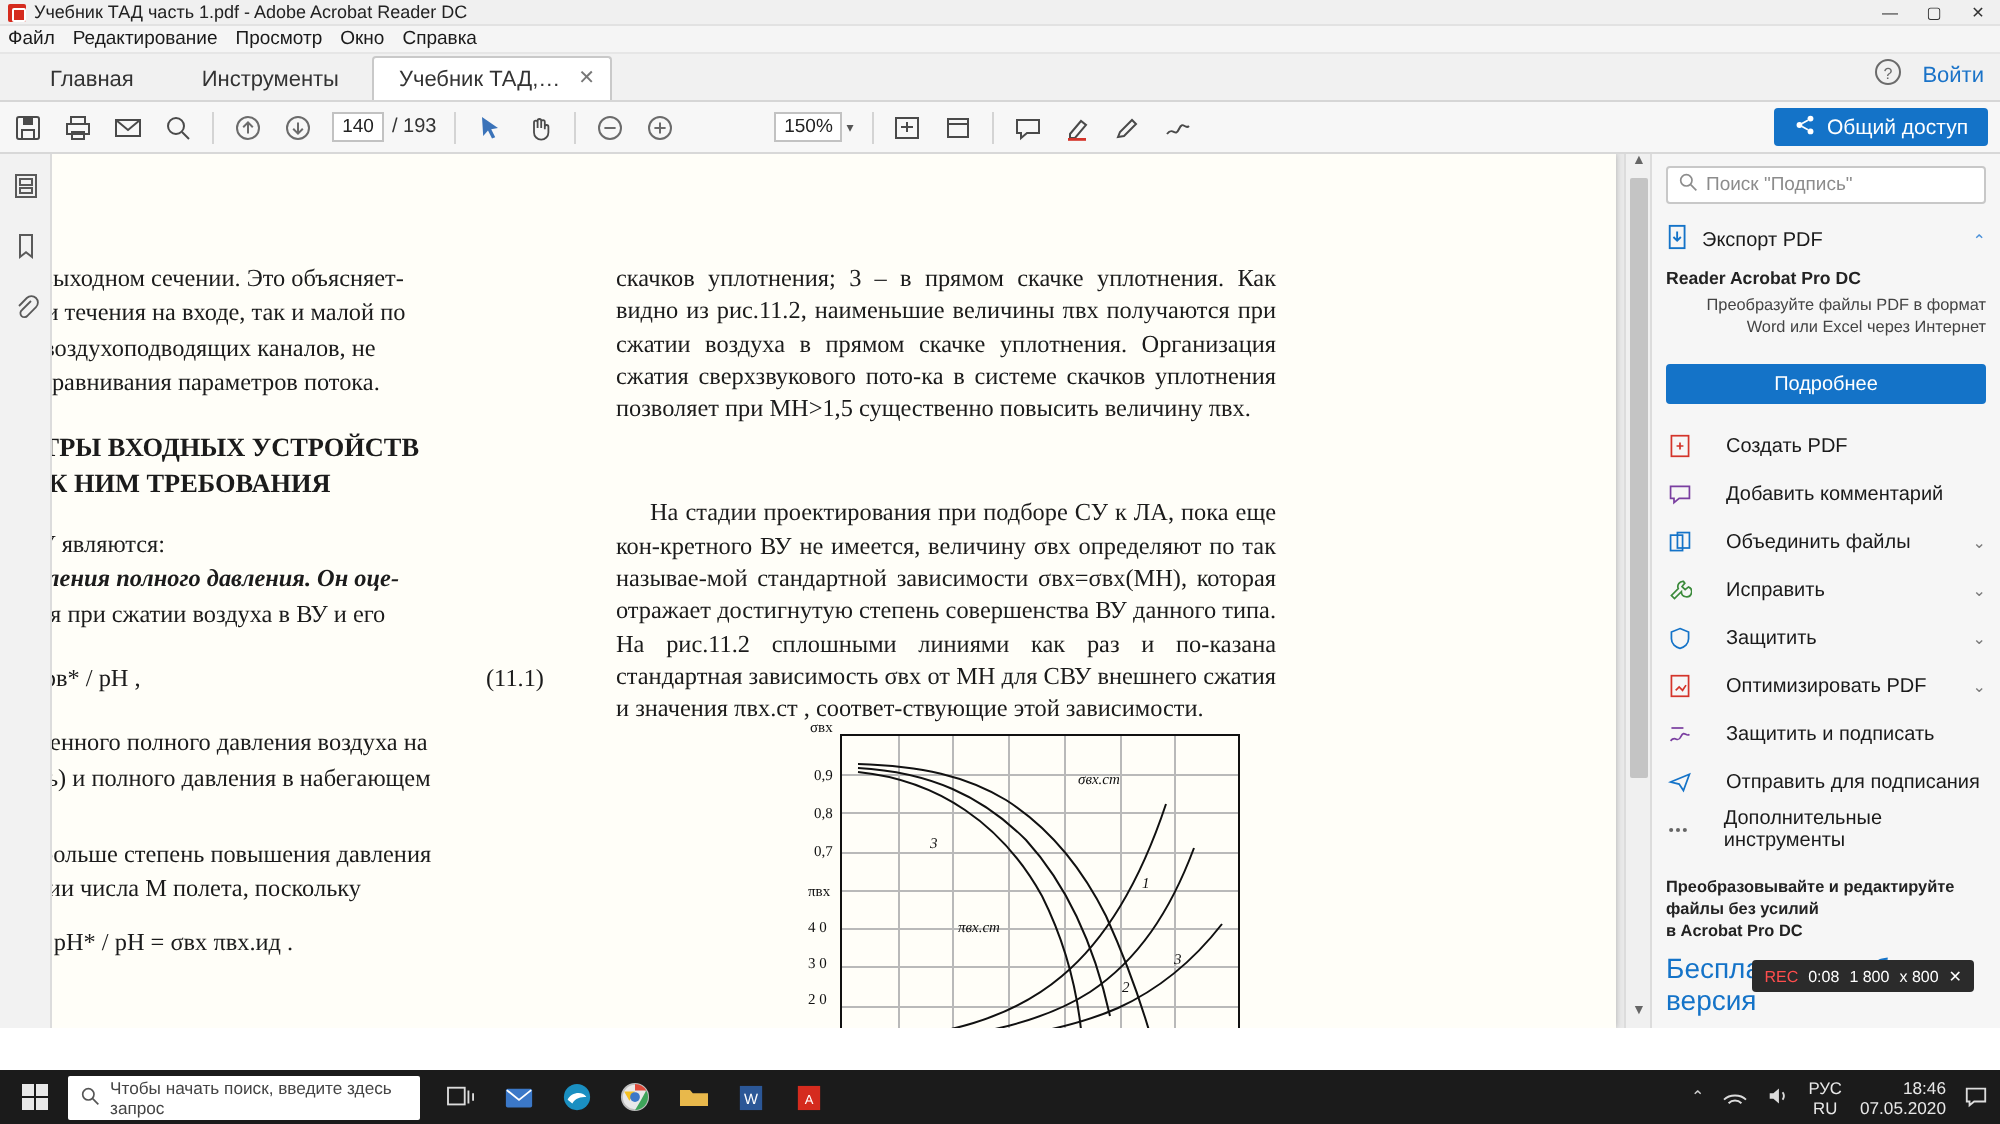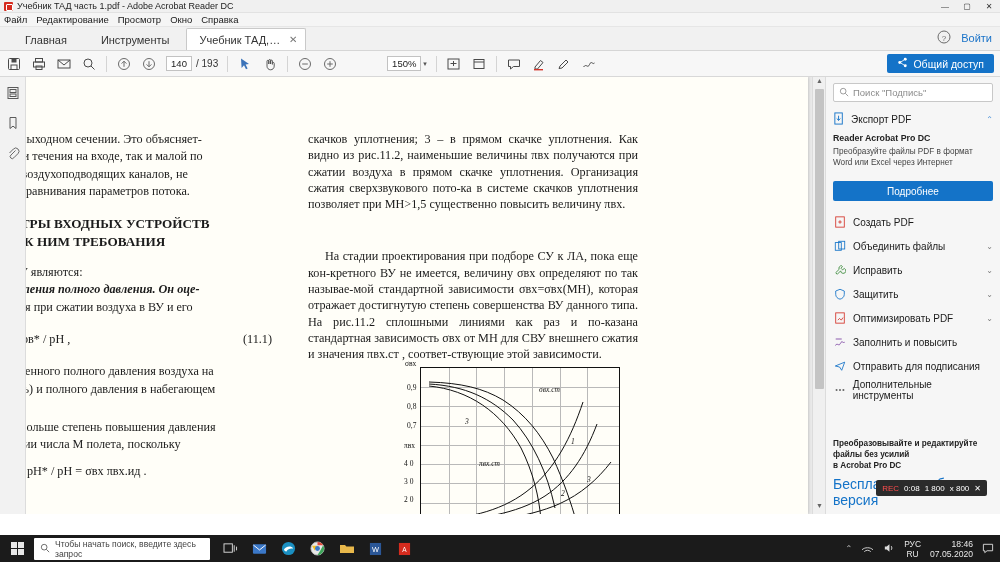--- a/index.html
+++ b/index.html
@@ -159,27 +159,27 @@
     display: flex; align-items: center; padding: 0 5px; font-size: 9.5px; color: #8c8c8c;
     margin-bottom: 7px;
   }
   .rp-head {
     display: flex; align-items: center; gap: 5px; font-size: 10px; color: #1a1a1a;
     padding: 3px 0 3px 0;
   }
   .rp-head .chev { margin-left: auto; color: #4a90d9; font-size: 8px; }
   .rp-card { padding: 3px 0 6px 0; }
   .rp-card .t { font-size: 8.8px; font-weight: bold; color: #222; margin-bottom: 3px; }
-  .rp-card .d { font-size: 8.2px; color: #444; line-height: 11px; }
+  .rp-card .d { font-size: 8.2px; color: #444; line-height: 11px; text-align: right; }
   .cta {
     margin: 7px 0 9px 0; height: 20px; background: #1473c8; color: #fff; border-radius: 2px;
     display: flex; align-items: center; justify-content: center; font-size: 10px;
   }
   .rp-item {
-    display: flex; align-items: center; gap: 6px; height: 24px; font-size: 10px; color: #1a1a1a;
+    display: flex; align-items: center; gap: 16px; height: 24px; font-size: 10px; color: #1a1a1a;
   }
   .rp-item .ic { width: 14px; height: 14px; display: flex; align-items: center; justify-content: center; font-size: 9px; }
   .rp-item .chev { margin-left: auto; color: #7d7d7d; font-size: 8px; }
   .rp-footer { margin-top: auto; padding-bottom: 6px; }
   .rp-footer .f1 { font-size: 8.2px; font-weight: bold; color: #222; line-height: 11px; }
   .rp-footer .f2 { font-size: 14px; color: #1473c8; margin-top: 5px; }
 
   
   .ic-red { color: #d4342a; }
   .ic-purple { color: #7a3fa0; }
@@ -558,20 +558,28 @@
       <div class="rp-item">
         <span class="ic ic-red">
           <svg width="12" height="12" viewBox="0 0 14 14">
               <rect x="2" y="1" width="10" height="12" fill="none" stroke="#d4342a"></rect>
               <path d="M7 5v4M5 7h4" stroke="#d4342a"></path>
             </svg>
         </span>
         <span>Создать PDF</span>
       </div>
       <div class="rp-item">
+        <span class="ic ic-purple">
+          <svg width="12" height="12" viewBox="0 0 14 14">
+              <path d="M1.5 2.5h11v7h-6L3.5 12V9.5h-2z" fill="none" stroke="#7a3fa0"></path>
+            </svg>
+        </span>
+        <span>Добавить комментарий</span>
+      </div>
+      <div class="rp-item">
         <span class="ic ic-blue">
           <svg width="12" height="12" viewBox="0 0 14 14">
               <rect x="1.5" y="3" width="7" height="9" fill="none" stroke="#1473c8"></rect>
               <rect x="5.5" y="1.5" width="7" height="9" fill="none" stroke="#1473c8"></rect>
             </svg>
         </span>
         <span>Объединить файлы</span>
         <span class="chev">⌄</span>
       </div>
       <div class="rp-item">
@@ -602,21 +610,21 @@
         <span>Оптимизировать PDF</span>
         <span class="chev">⌄</span>
       </div>
       <div class="rp-item">
         <span class="ic ic-purple">
           <svg width="12" height="12" viewBox="0 0 14 14">
               <path d="M1.5 11c3-3.6 4 1.8 6-2.4s3 .4 5-1.4" fill="none" stroke="#7a3fa0"></path>
               <path d="M2 3.5h7" stroke="#7a3fa0"></path>
             </svg>
         </span>
-        <span>Заполнить и повысить</span>
+        <span>Защитить и подписать</span>
       </div>
       <div class="rp-item">
         <span class="ic ic-blue">
           <svg width="12" height="12" viewBox="0 0 14 14">
               <path d="M1.5 7l11-4.5L9 12 6.5 8.2z" fill="none" stroke="#1473c8"></path>
             </svg>
         </span>
         <span>Отправить для подписания</span>
       </div>
       <div class="rp-item">

